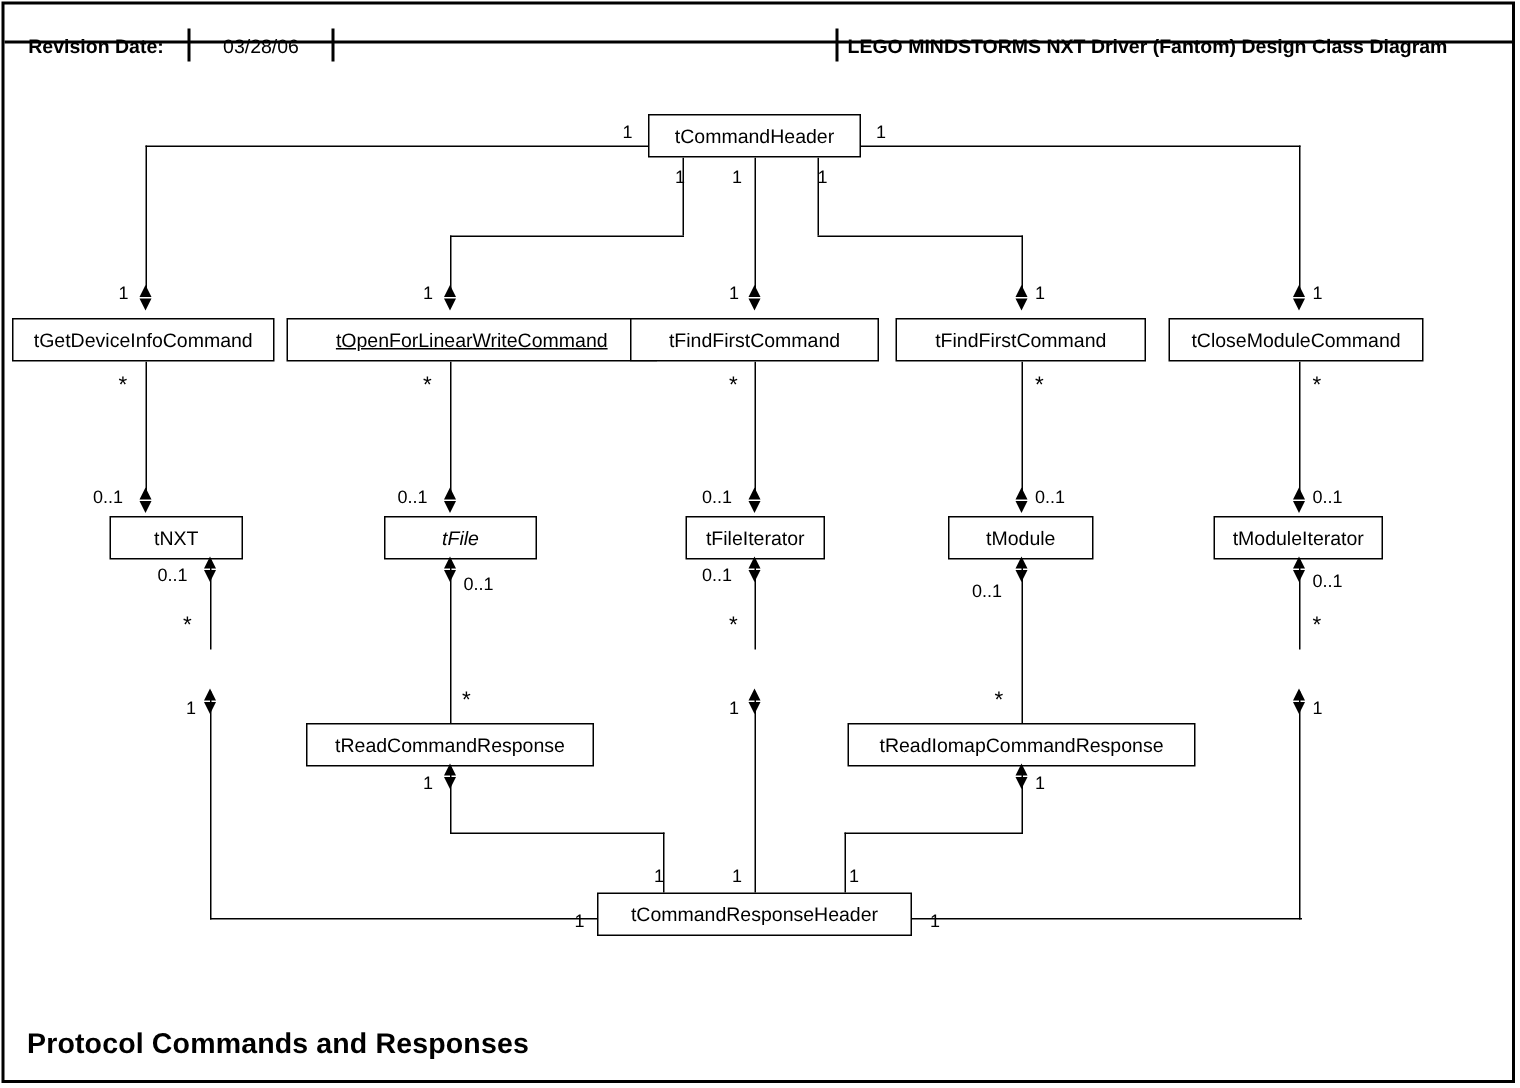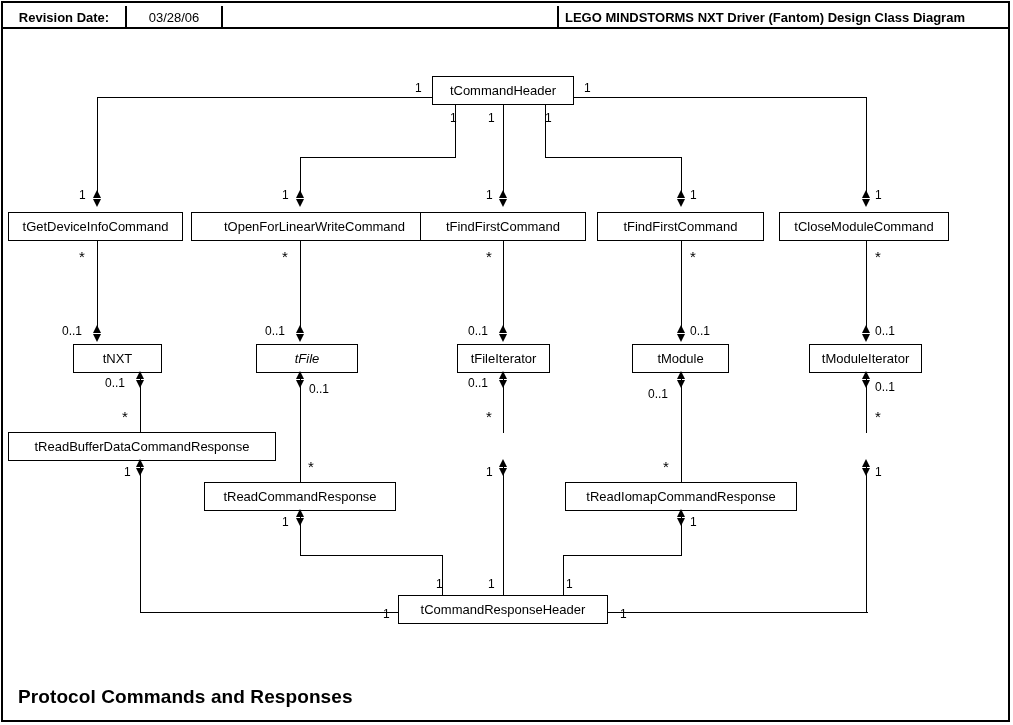--- a/index.html
+++ b/index.html
@@ -32,21 +32,21 @@
   
   .titlebar {
     position: absolute;
     left: 3px; top: 3px;
     width: 1005px; height: 26px;
     border-bottom: 2px solid #000;
     box-sizing: border-box;
   }
   .tb-cell {
     position: absolute;
-    top: 3px;
+    top: 16px;
     height: 22px;
     display: flex;
     align-items: center;
     box-sizing: border-box;
   }
   .tb-label {
     left: 0; width: 124px;
     justify-content: center;
     border-right: 2px solid #000;
     font-weight: bold;
@@ -276,32 +276,31 @@
 
   <div class="mult" style="left:436px; top:578px;">1</div>
   <div class="mult" style="left:488px; top:578px;">1</div>
   <div class="mult" style="left:566px; top:578px;">1</div>
   <div class="mult" style="left:383px; top:608px;">1</div>
   <div class="mult" style="left:620px; top:608px;">1</div>
 
   <div class="cls" style="left:432px; top:76px; width:142px;">tCommandHeader</div>
 
   <div class="cls" style="left:8px; top:212px; width:175px;">tGetDeviceInfoCommand</div>
-  <div class="cls" style="left:191px; top:212px; width:247px;">tOpenForLinearWriteCommand</div>
+  <div class="cls" style="left:191px; top:212px; width:247px;text-decoration:underline;">tOpenForLinearWriteCommand</div>
   <div class="cls" style="left:420px; top:212px; width:166px;">tFindFirstCommand</div>
   <div class="cls" style="left:597px; top:212px; width:167px;">tFindFirstCommand</div>
   <div class="cls" style="left:779px; top:212px; width:170px;">tCloseModuleCommand</div>
 
   <div class="cls" style="left:73px; top:344px; width:89px;">tNXT</div>
   <div class="cls" style="left:256px; top:344px; width:102px;font-style:italic;">tFile</div>
   <div class="cls" style="left:457px; top:344px; width:93px;">tFileIterator</div>
   <div class="cls" style="left:632px; top:344px; width:97px;">tModule</div>
   <div class="cls" style="left:809px; top:344px; width:113px;">tModuleIterator</div>
 
-  <div class="cls" style="left:8px; top:432px; width:268px;">tReadBufferDataCommandResponse</div>
 
   <div class="cls" style="left:204px; top:482px; width:192px;">tReadCommandResponse</div>
   <div class="cls" style="left:565px; top:482px; width:232px;">tReadIomapCommandResponse</div>
 
   <div class="cls" style="left:398px; top:595px; width:210px;">tCommandResponseHeader</div>
 
   <div class="caption">Protocol Commands and Responses</div>
 
 </div>
 

